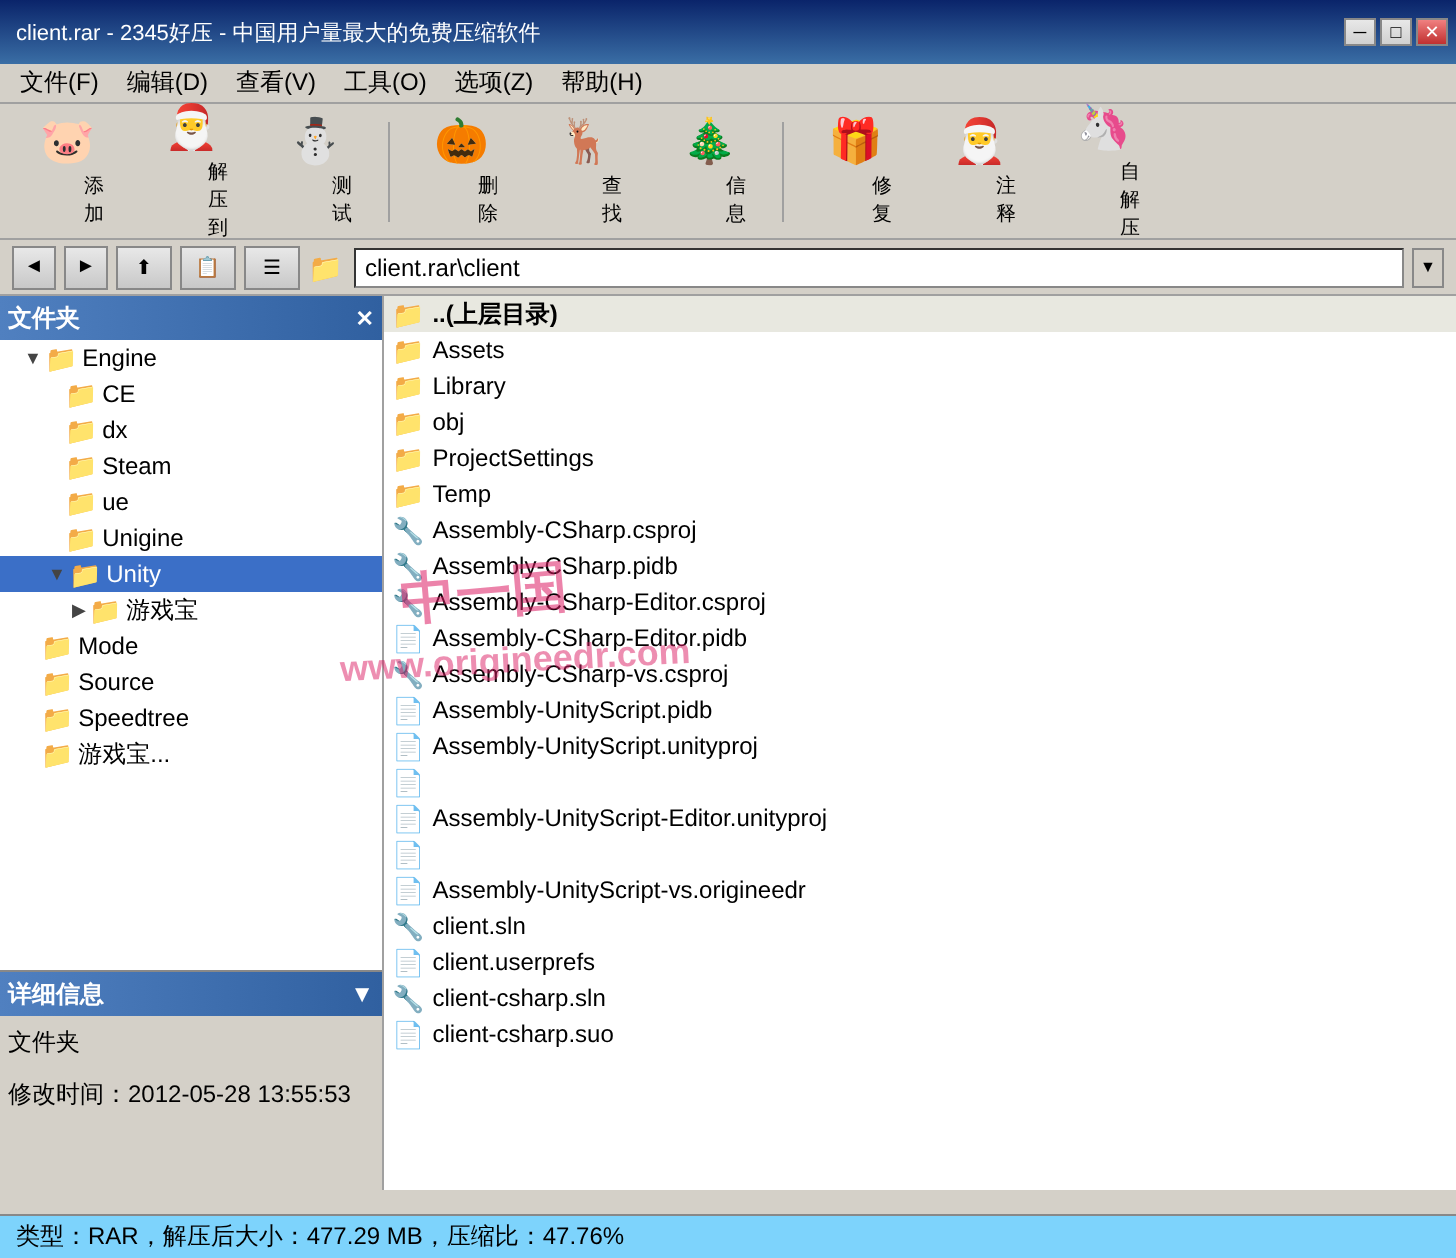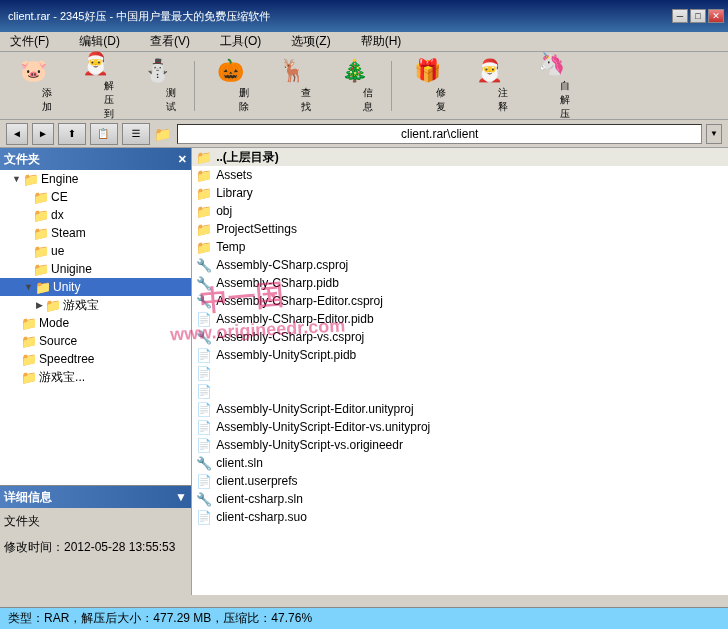--- a/index.html
+++ b/index.html
@@ -36,21 +36,21 @@
     .title-btn.close { background: linear-gradient(to bottom, #f08080, #c03030); color: white; }
 
     
     .menu-bar {
       background: #d4d0c8;
       height: 20px;
       display: flex;
       align-items: center;
       padding: 0 4px;
       border-bottom: 1px solid #a0a0a0;
-      gap: 18px;
+      gap: 2px;
     }
     .menu-item {
       padding: 2px 6px;
       font-size: 12px;
       cursor: pointer;
     }
 
     
     .toolbar {
       background: #d4d0c8;
@@ -100,21 +100,20 @@
       display: flex; align-items: center; justify-content: center;
       font-size: 10px; cursor: pointer;
     }
     .addr-input {
       flex: 1;
       height: 20px;
       border: 1px inset #888;
       background: white;
       padding: 1px 4px;
       font-size: 12px;
-      text-align: center;
     }
     .addr-dropdown {
       width: 16px; height: 20px;
       background: #d4d0c8;
       border: 1px solid #888;
       cursor: pointer;
       display: flex; align-items: center; justify-content: center;
       font-size: 8px;
     }
     .folder-icon-sm { font-size: 14px; margin-right: 2px; }
@@ -491,31 +490,31 @@
       <div class="file-row">
         <span class="file-icon" style="color:#4080e0">🔧</span>
         <span class="file-name">Assembly-CSharp-vs.csproj</span>
       </div>
       <div class="file-row">
         <span class="file-icon">📄</span>
         <span class="file-name">Assembly-UnityScript.pidb</span>
       </div>
       <div class="file-row">
         <span class="file-icon">📄</span>
+        <span class="file-name">Assembly-UnityScript.unityproj</span>
       </div>
       <div class="file-row">
         <span class="file-icon">📄</span>
       </div>
       <div class="file-row">
         <span class="file-icon">📄</span>
         <span class="file-name">Assembly-UnityScript-Editor.unityproj</span>
       </div>
       <div class="file-row">
         <span class="file-icon">📄</span>
-        <span class="file-name">Assembly-UnityScript-Editor-vs.unityproj</span>
       </div>
       <div class="file-row">
         <span class="file-icon">📄</span>
         <span class="file-name">Assembly-UnityScript-vs.origineedr</span>
       </div>
       <div class="file-row">
         <span class="file-icon" style="color:#4080e0">🔧</span>
         <span class="file-name">client.sln</span>
       </div>
       <div class="file-row">

